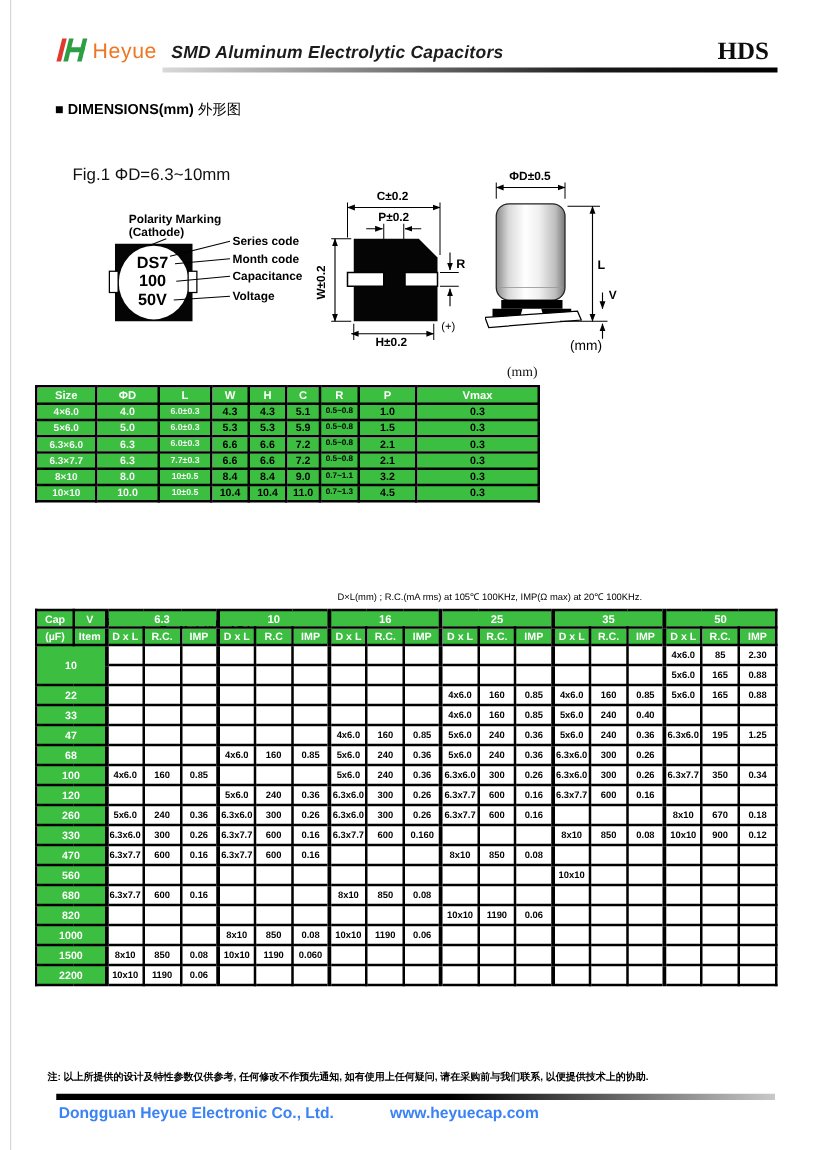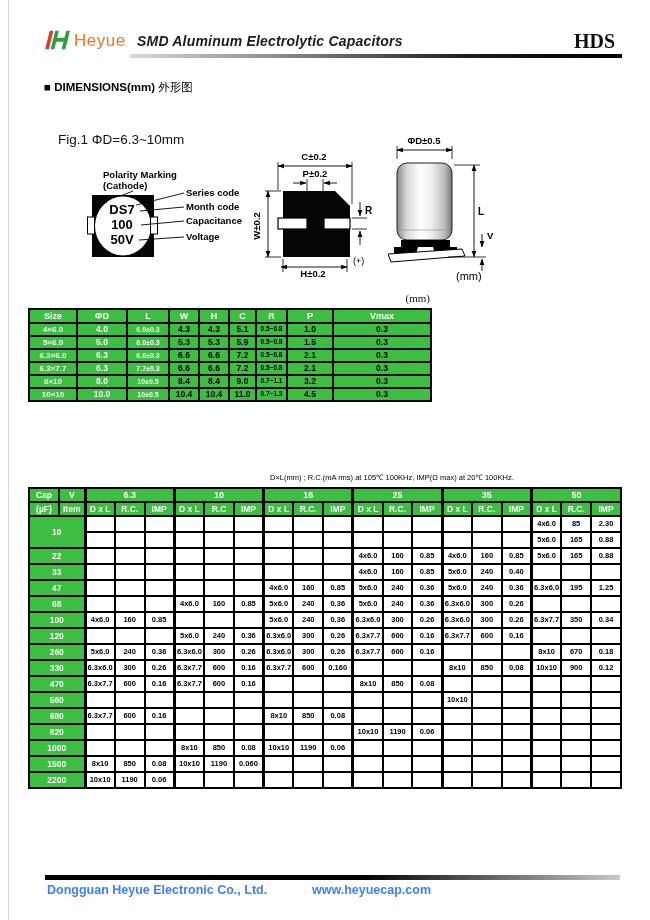--- a/index.html
+++ b/index.html
@@ -680,16 +680,17 @@
           <td class="grp"></td>
           <td></td>
           <td></td>
           <td class="grp"></td>
           <td></td>
           <td></td>
         </tr>
       </tbody>
   </table>
 
+  <div class="abs foot-note" style="left:38px;top:856px;width:585px;">注: 以上所提供的设计及特性参数仅供参考, 任何修改不作预先通知, 如有使用上任何疑问, 请在采购前与我们联系, 以便提供技术上的协助.</div>
   <div class="abs footer-bar" style="left:45px;top:875px;width:575px;"></div>
   <div class="abs footer-co" style="left:47px;top:883px;">Dongguan Heyue Electronic Co., Ltd.</div>
   <div class="abs footer-url" style="left:312px;top:883px;">www.heyuecap.com</div>
 </div>
 
 </body></html>

